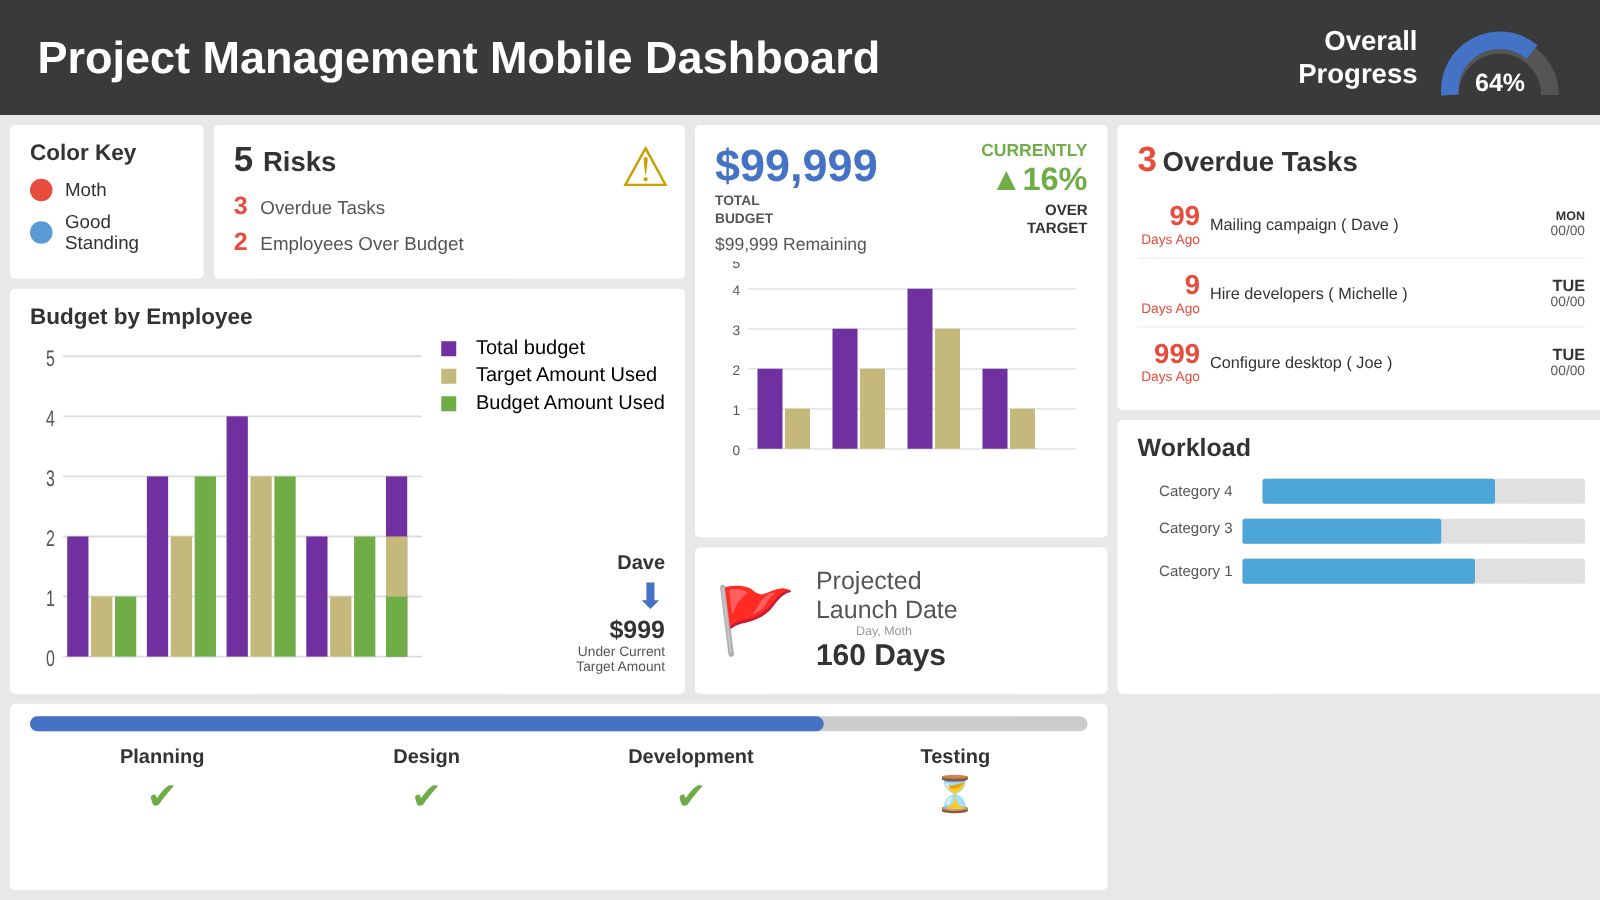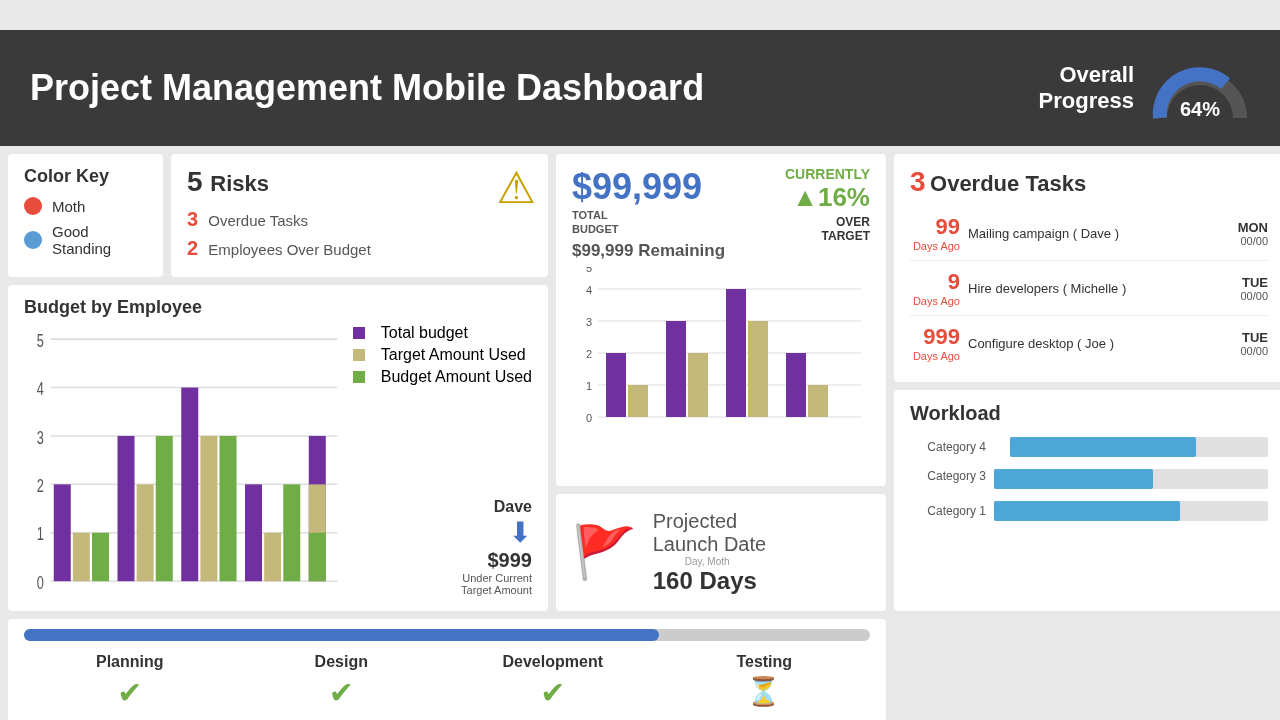--- a/index.html
+++ b/index.html
@@ -6,22 +6,21 @@
     body { background: #e8e8e8; font-family: 'Segoe UI', Arial, sans-serif; width: 1280px; height: 720px; overflow: hidden; }
 
     
     .header {
       background: #3a3a3a;
       color: white;
       display: flex;
       align-items: center;
       justify-content: space-between;
       padding: 0 30px;
-      height: 116px;
-      margin-top: 30px;
+      height: 92px;
     }
     .header-title { font-size: 36px; font-weight: 600; }
     .header-progress {
       display: flex;
       align-items: center;
       gap: 16px;
     }
     .progress-label { font-size: 22px; font-weight: 600; text-align: right; line-height: 1.2; }
     .donut-container { position: relative; width: 100px; height: 70px; overflow: hidden; }
     .donut-container svg { position: absolute; top: 0; left: 0; }
@@ -182,21 +181,21 @@
     </div>
   </div>
 
   <div style="display:flex; flex-direction:column; gap:8px;">
 
     <div class="card" style="flex:1;">
       <div style="display:flex; justify-content:space-between; align-items:flex-start;">
         <div>
           <div style="font-size:36px; font-weight:700; color:#4472c4;">$99,999</div>
           <div style="font-size:11px; font-weight:700; color:#555; line-height:1.3;">TOTAL<br>BUDGET</div>
-          <div style="font-size:17px; color:#555; margin-top:4px;font-weight:bold;">$99,999 Remaining</div>
+          <div style="font-size:14px; color:#555; margin-top:4px;">$99,999 Remaining</div>
         </div>
         <div style="text-align:right;">
           <div style="font-size:14px; font-weight:700; color:#70ad47;">CURRENTLY</div>
           <div style="font-size:26px; font-weight:700; color:#70ad47;">▲16%</div>
           <div style="font-size:12px; font-weight:700; color:#333; margin-top:2px;">OVER<br>TARGET</div>
         </div>
       </div>
 
       <div style="margin-top:6px;">
         <svg width="100%" height="160" viewBox="0 0 290 160">
@@ -242,21 +241,21 @@
         <span style="font-size:22px; font-weight:600; color:#333;"> Overdue Tasks</span>
       </div>
 
       <div style="display:flex; align-items:center; gap:8px; padding:8px 0; border-bottom:1px solid #eee;">
         <div style="text-align:right; min-width:50px;">
           <div style="font-size:22px; font-weight:700; color:#e74c3c;">99</div>
           <div style="font-size:11px; color:#e74c3c;">Days Ago</div>
         </div>
         <div style="flex:1; font-size:13px; color:#333;">Mailing campaign ( Dave )</div>
         <div style="text-align:right;">
-          <div style="font-size:13px; font-weight:700; color:#333;">MON</div>
+          <div style="font-size:10px; font-weight:700; color:#333;">MON</div>
           <div style="font-size:11px; color:#555;">00/00</div>
         </div>
       </div>
       <div style="display:flex; align-items:center; gap:8px; padding:8px 0; border-bottom:1px solid #eee;">
         <div style="text-align:right; min-width:50px;">
           <div style="font-size:22px; font-weight:700; color:#e74c3c;">9</div>
           <div style="font-size:11px; color:#e74c3c;">Days Ago</div>
         </div>
         <div style="flex:1; font-size:13px; color:#333;">Hire developers ( Michelle )</div>
         <div style="text-align:right;">

